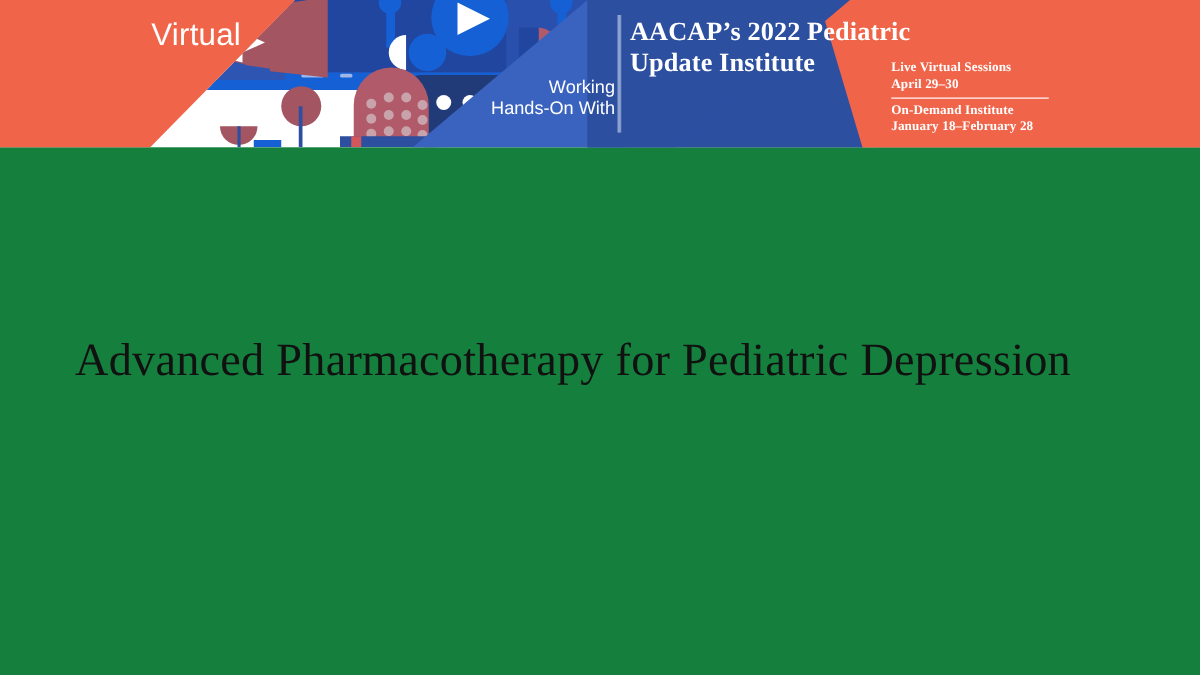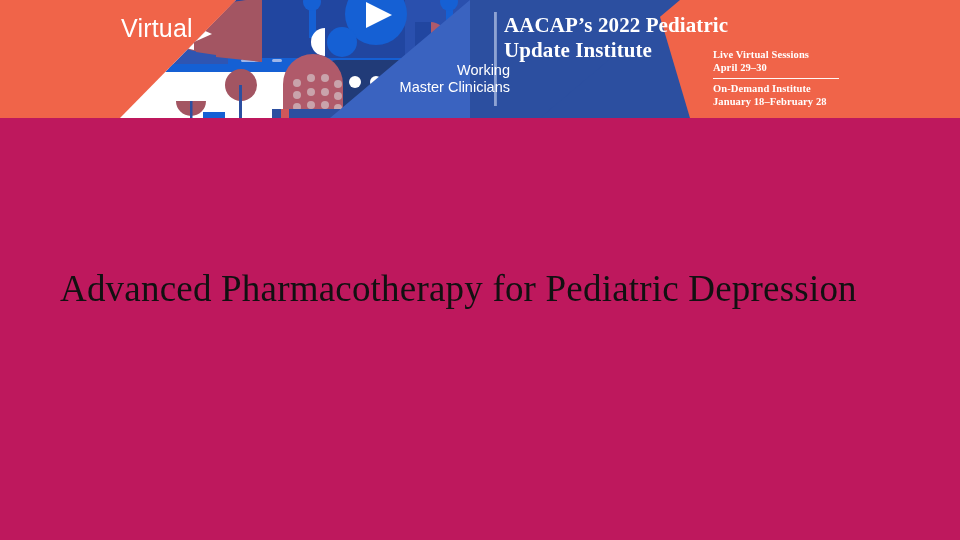--- a/index.html
+++ b/index.html
@@ -14,21 +14,21 @@
     overflow: hidden;
     font-family: "Liberation Sans", sans-serif;
   }
 
   
   #slide {
     position: absolute;
     left: 0; top: 0;
     width: 960px;
     height: 540px;
-    background: #be185d;
+    background: #15803d;
   }
 
   
   #banner {
     position: absolute;
     left: 0; top: 0;
     width: 960px;
     height: 118px;
     overflow: hidden;
   }
@@ -48,21 +48,21 @@
   #virtual-label {
     left: 121px;
     top: 14px;
     font-size: 25px;
     font-weight: 400;
     letter-spacing: 0.2px;
     font-family: "Liberation Sans", sans-serif;
   }
 
   #working-block {
-    left: 295px;
+    left: 277px;
     top: 62px;
     width: 215px;
     text-align: right;
     font-size: 14.5px;
     line-height: 17px;
     font-weight: 400;
     font-family: "Liberation Sans", sans-serif;
   }
   #working-block div { white-space: nowrap; }
 
@@ -242,21 +242,21 @@
       </g>
     </svg>
 
     <div class="v-rule" id="rule-left"></div>
     <div class="v-rule" style="left:495px; top:12px; height:94px; background:#8FA3D4;"></div>
 
     <div class="banner-text" id="virtual-label">Virtual</div>
 
     <div class="banner-text" id="working-block">
       <div>Working</div>
-      <div>Master Clinicians</div>
+      <div>Hands-On With</div>
     </div>
 
     <div class="banner-text" id="institute-block">
       <div>AACAP’s 2022 Pediatric</div>
       <div>Update Institute</div>
     </div>
 
     <div class="banner-text" id="dates-block">
       <div>Live Virtual Sessions</div>
       <div>April 29–30</div>

